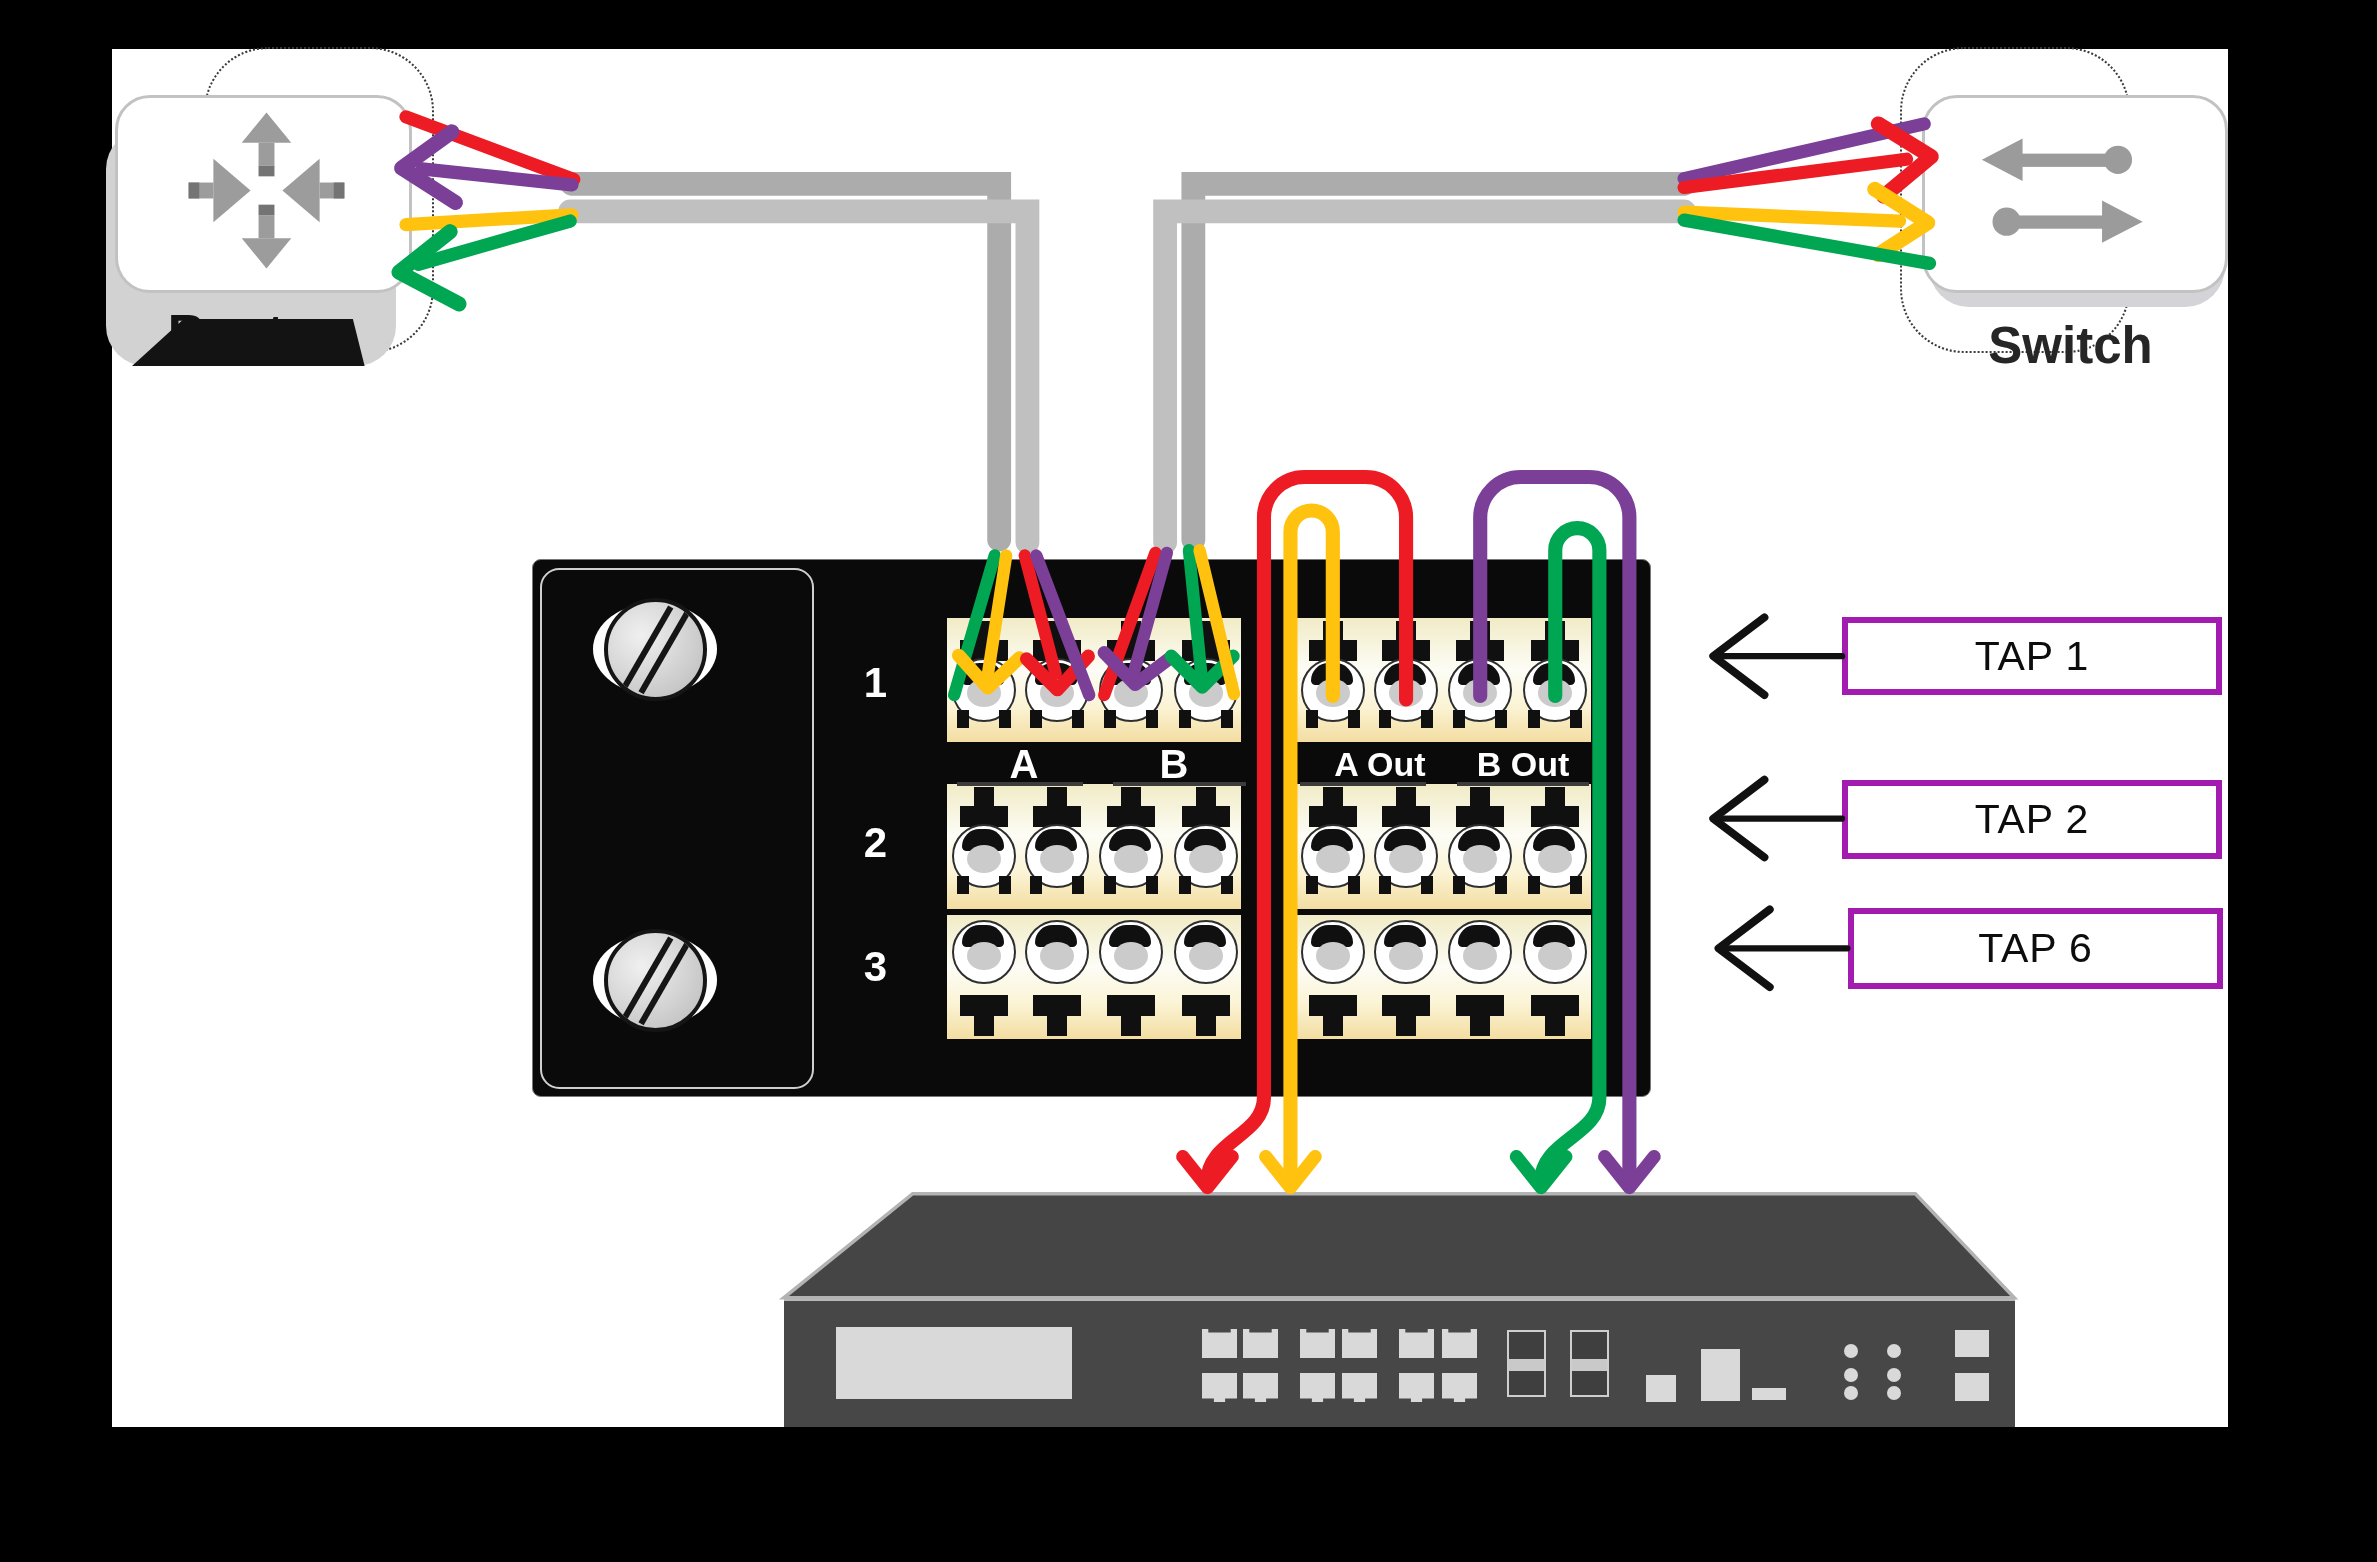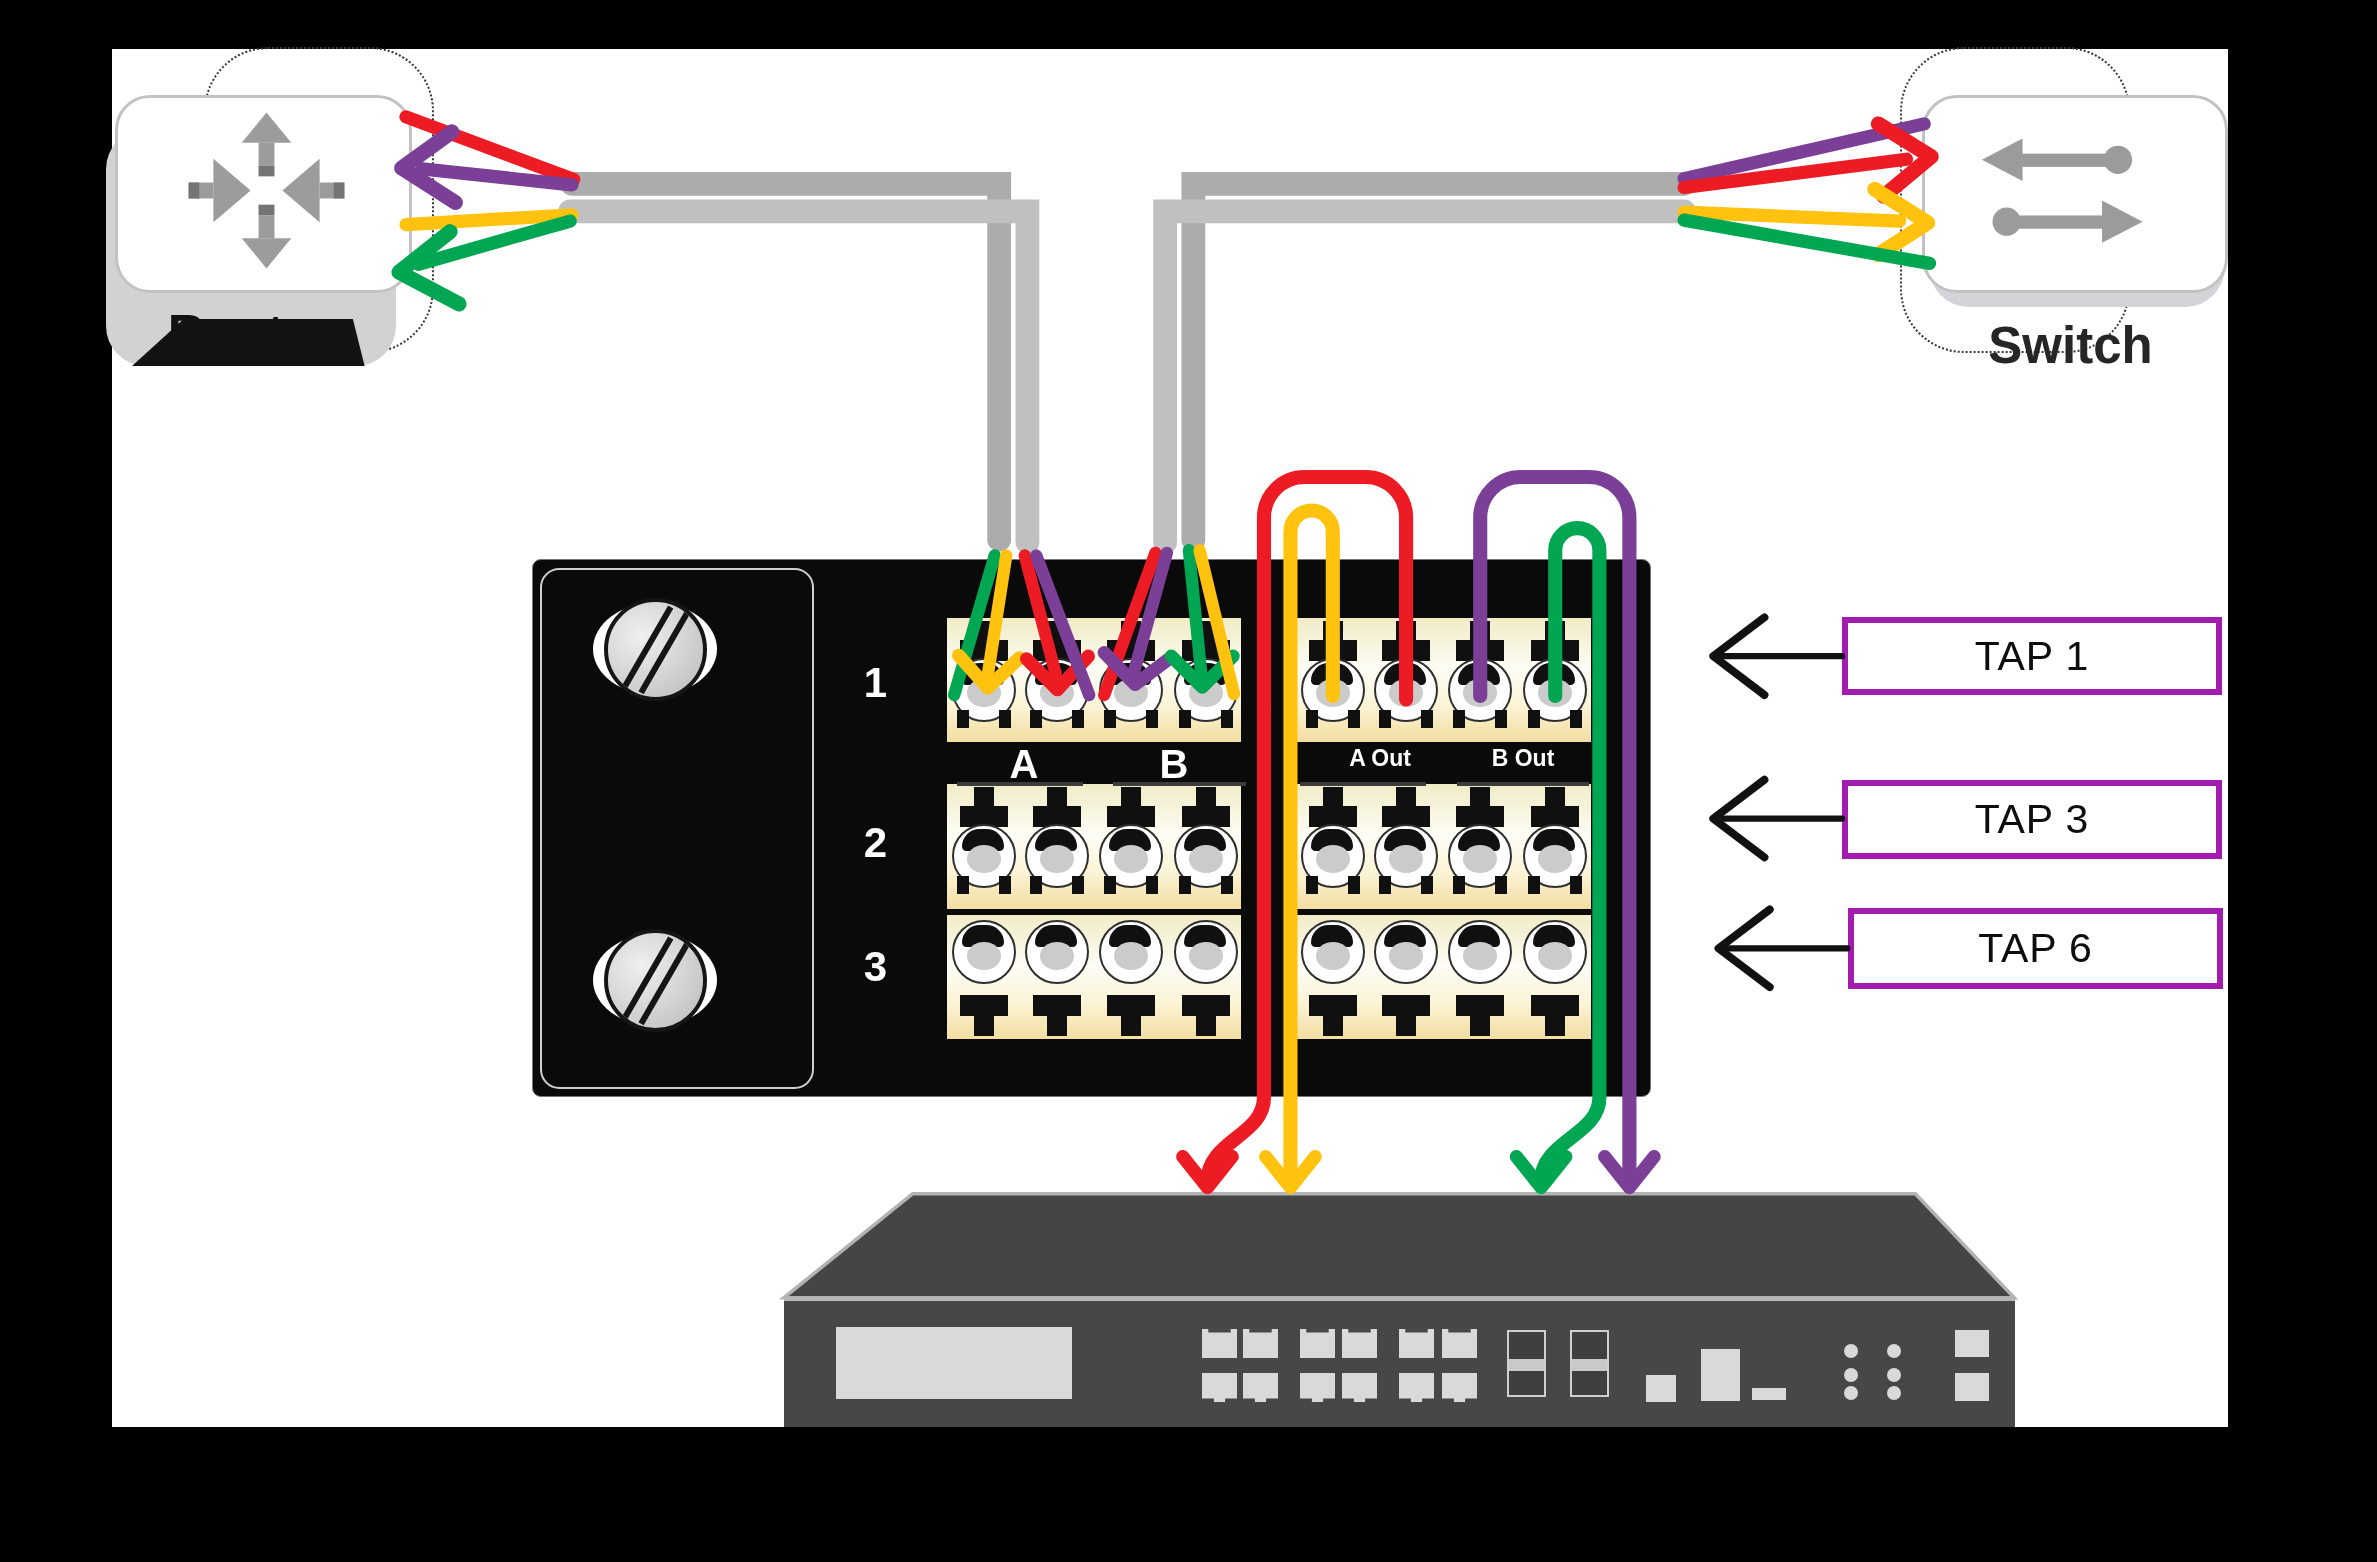--- a/index.html
+++ b/index.html
@@ -33,21 +33,21 @@
   .p-crossh{left:5.3px;top:22px;width:48px;height:21px;background:#101010;}
   .p-circle{left:-3.5px;top:40px;width:60px;height:60px;border-radius:50%;background:#fff;border:2.6px solid #2e2e2e;}
   .p-half{left:8.8px;top:2.6px;width:42px;height:22px;background:#101010;border-radius:21px 21px 5.3px 5.3px;}
   .p-ell{left:13.2px;top:19.4px;width:34px;height:28px;border-radius:50%;background:#cbcbcb;}
   .p-foot{top:92px;width:12.4px;height:17.7px;background:#101010;}
   .port.flip .p-crossv{top:91px;}
   .port.flip .p-crossh{top:80px;}
   .port.flip .p-circle{top:5.3px;}
   .pairlabel{z-index:4;color:#ffffff;font-weight:bold;text-align:center;width:168px;}
   .pl-big{font-size:40px;}
-  .pl-small{font-size:23px;}
+  .pl-small{font-size:34px;}
   .underline{z-index:4;height:3.5px;background:#3c3c3c;}
   
   .callout{z-index:4;background:#fff;border:6px solid #a21caf;box-sizing:border-box;
            display:flex;align-items:center;justify-content:center;font-size:41px;color:#0d0d0d;letter-spacing:0.9px;}
   .ap-front{left:784px;top:1298px;width:1231px;height:129px;background:#474747;border-top:3.5px solid #b8b8b8;
             box-sizing:border-box;z-index:2;}
   .ap-detail{background:#d9d9d9;z-index:3;}
   .fport-top{clip-path:polygon(0 0,18% 0,18% 12%,82% 12%,82% 0,100% 0,100% 100%,0 100%);}
   .fport-bot{clip-path:polygon(0 0,100% 0,100% 88%,66% 88%,66% 100%,34% 100%,34% 88%,0 88%);}
   .sfp{background:#3f3f3f;border:2.6px solid #cfcfcf;z-index:3;}
@@ -359,21 +359,21 @@
       <div class="abs pairlabel pl-small" style="left:1296px;top:745px;">A Out</div>
       <div class="abs pairlabel pl-small" style="left:1439px;top:745px;">B Out</div>
       <div class="abs underline" style="left:957px;top:782px;width:126px;"></div>
       <div class="abs underline" style="left:1113px;top:782px;width:133px;"></div>
       <div class="abs underline" style="left:1300px;top:782px;width:126px;"></div>
       <div class="abs underline" style="left:1457px;top:782px;width:132px;"></div>
     </div>
 
   <div id="callouts-generated">
       <div class="abs callout" style="left: 1842px; top: 617px; width: 380px; height: 78px;">TAP 1</div>
-      <div class="abs callout" style="left: 1842px; top: 780px; width: 380px; height: 79px;">TAP 3</div>
+      <div class="abs callout" style="left: 1842px; top: 780px; width: 380px; height: 79px;">TAP 2</div>
       <div class="abs callout" style="left: 1848px; top: 908px; width: 375px; height: 81px;">TAP 6</div>
     </div>
 
   <div class="abs ap-front"></div>
   <div class="abs ap-detail" style="left:836px;top:1327px;width:236px;height:72px;"></div>
   <div id="appliance-generated">
       <div class="abs ap-detail fport-top" style="left: 1202px; top: 1329px; width: 35px; height: 29px;"></div>
       <div class="abs ap-detail fport-bot" style="left: 1202px; top: 1373px; width: 35px; height: 29px;"></div>
       <div class="abs ap-detail fport-top" style="left: 1243px; top: 1329px; width: 35px; height: 29px;"></div>
       <div class="abs ap-detail fport-bot" style="left: 1243px; top: 1373px; width: 35px; height: 29px;"></div>

